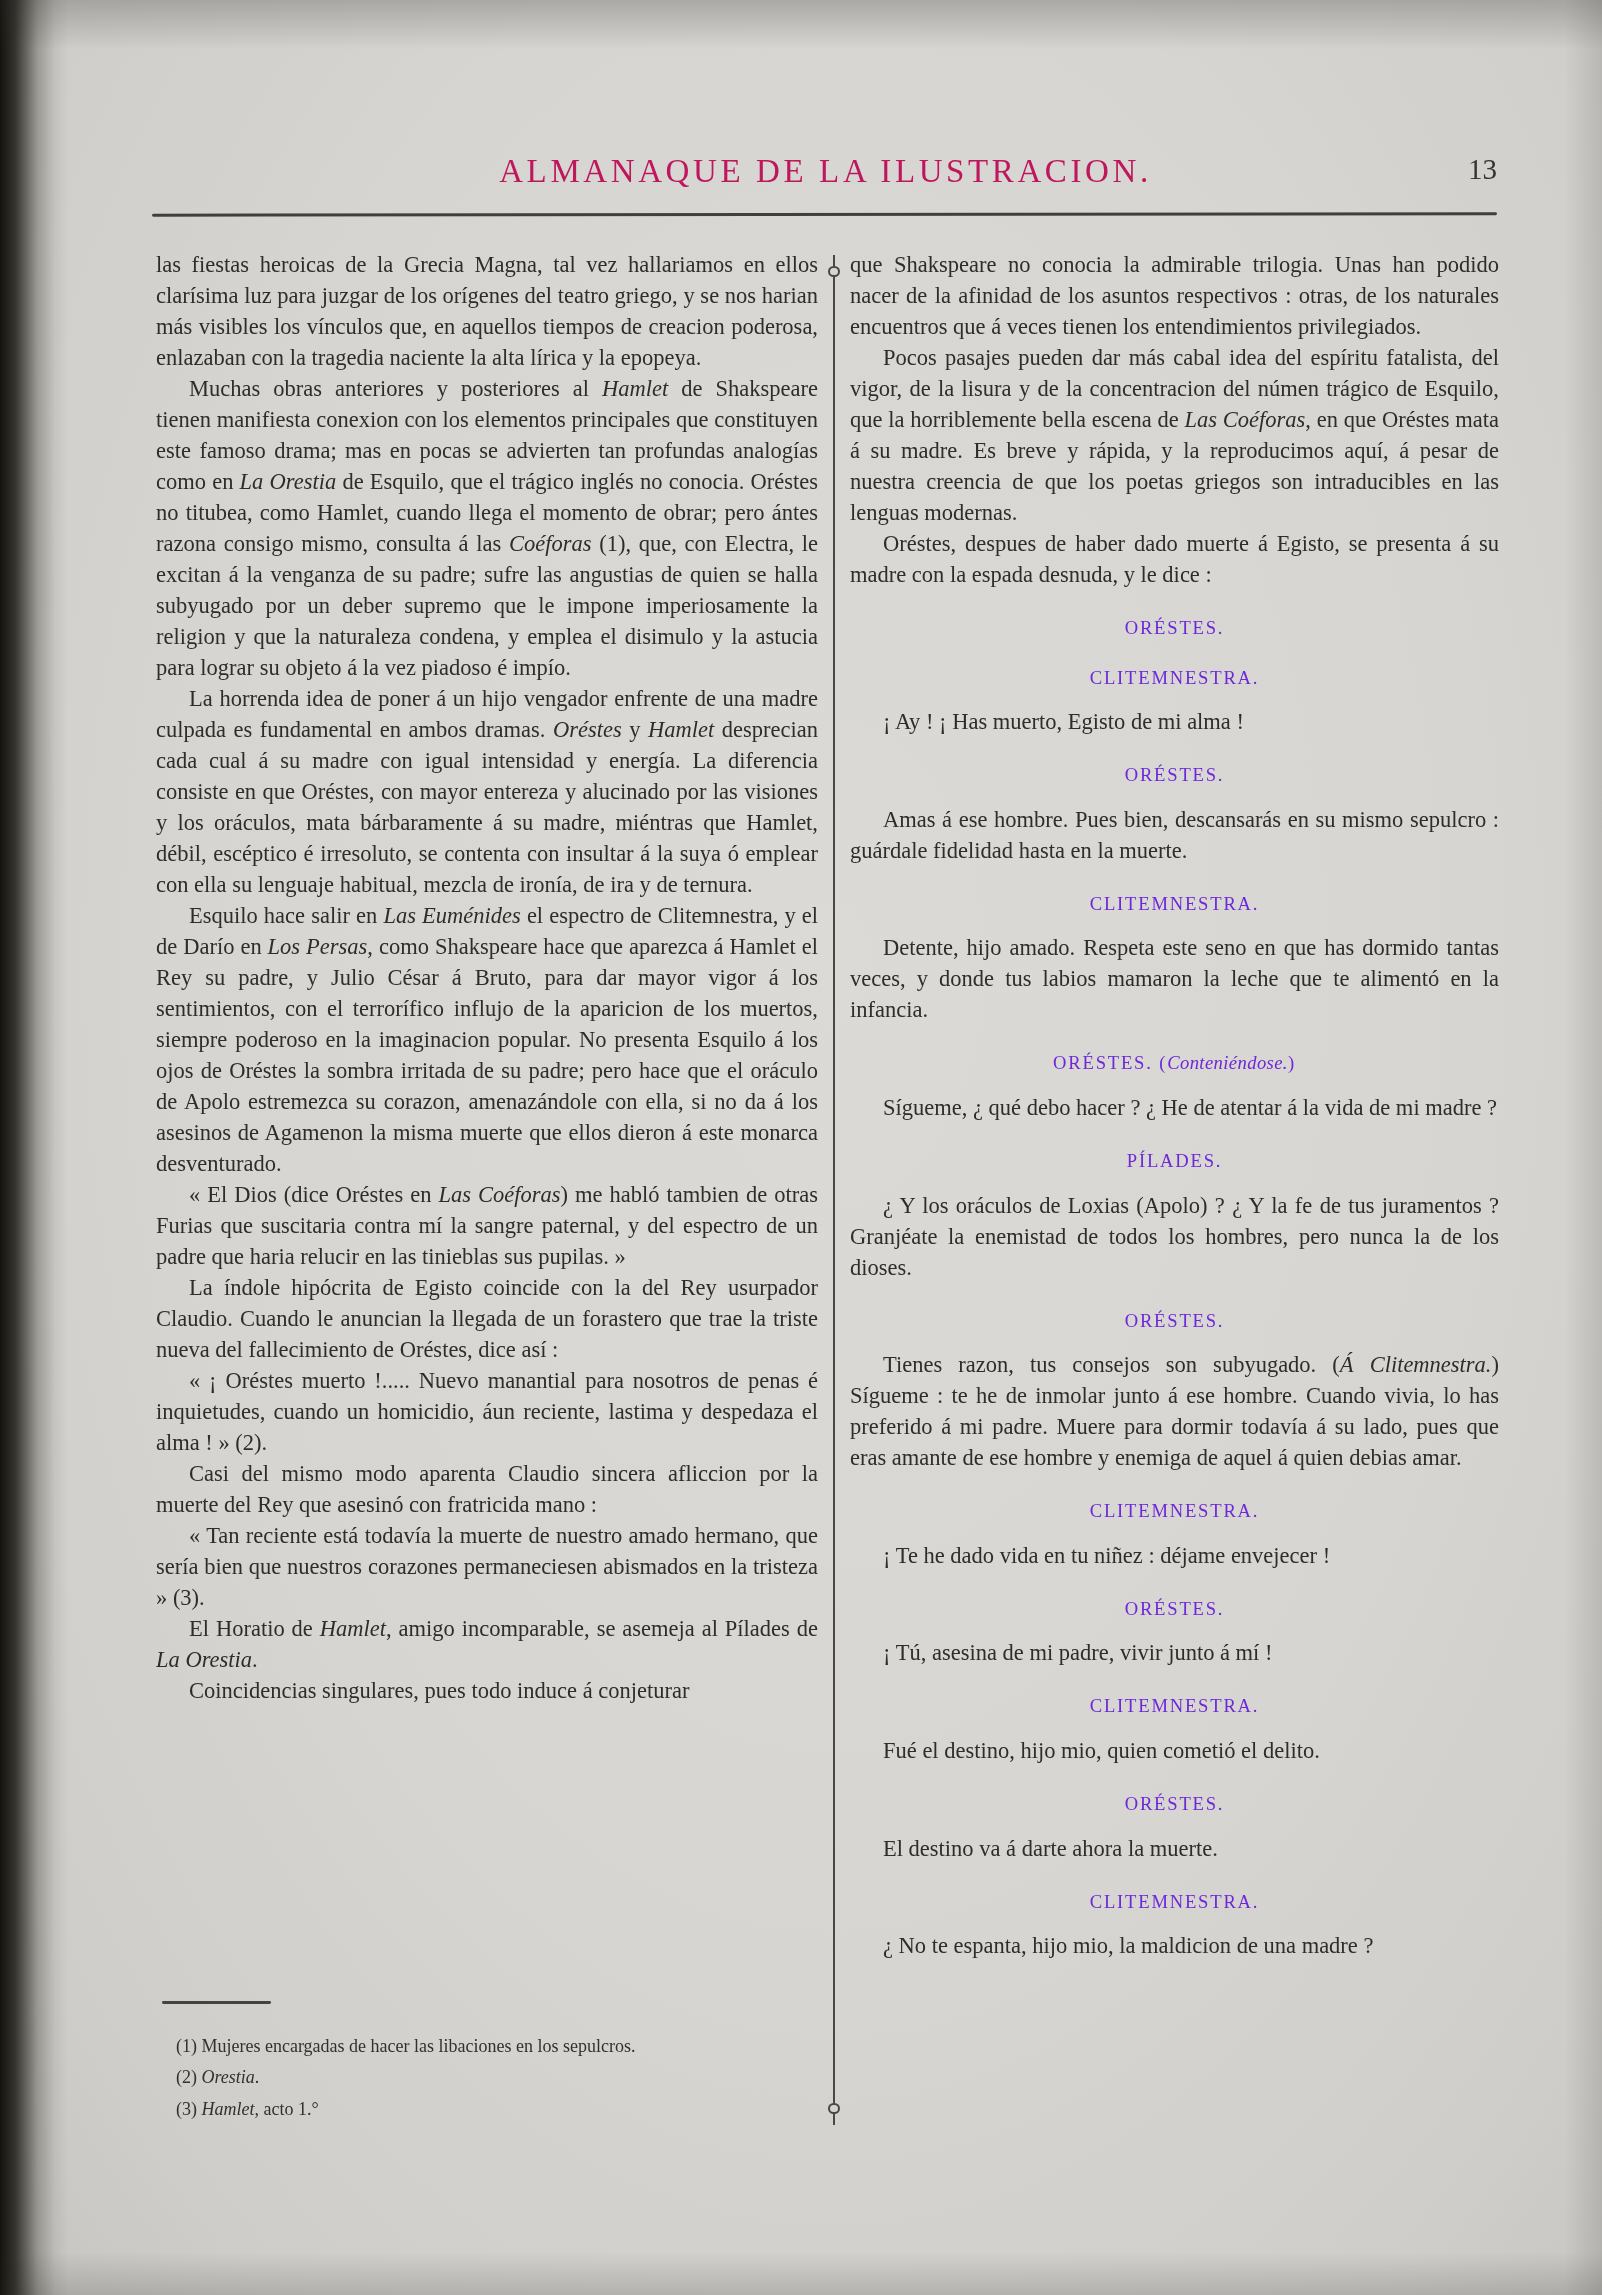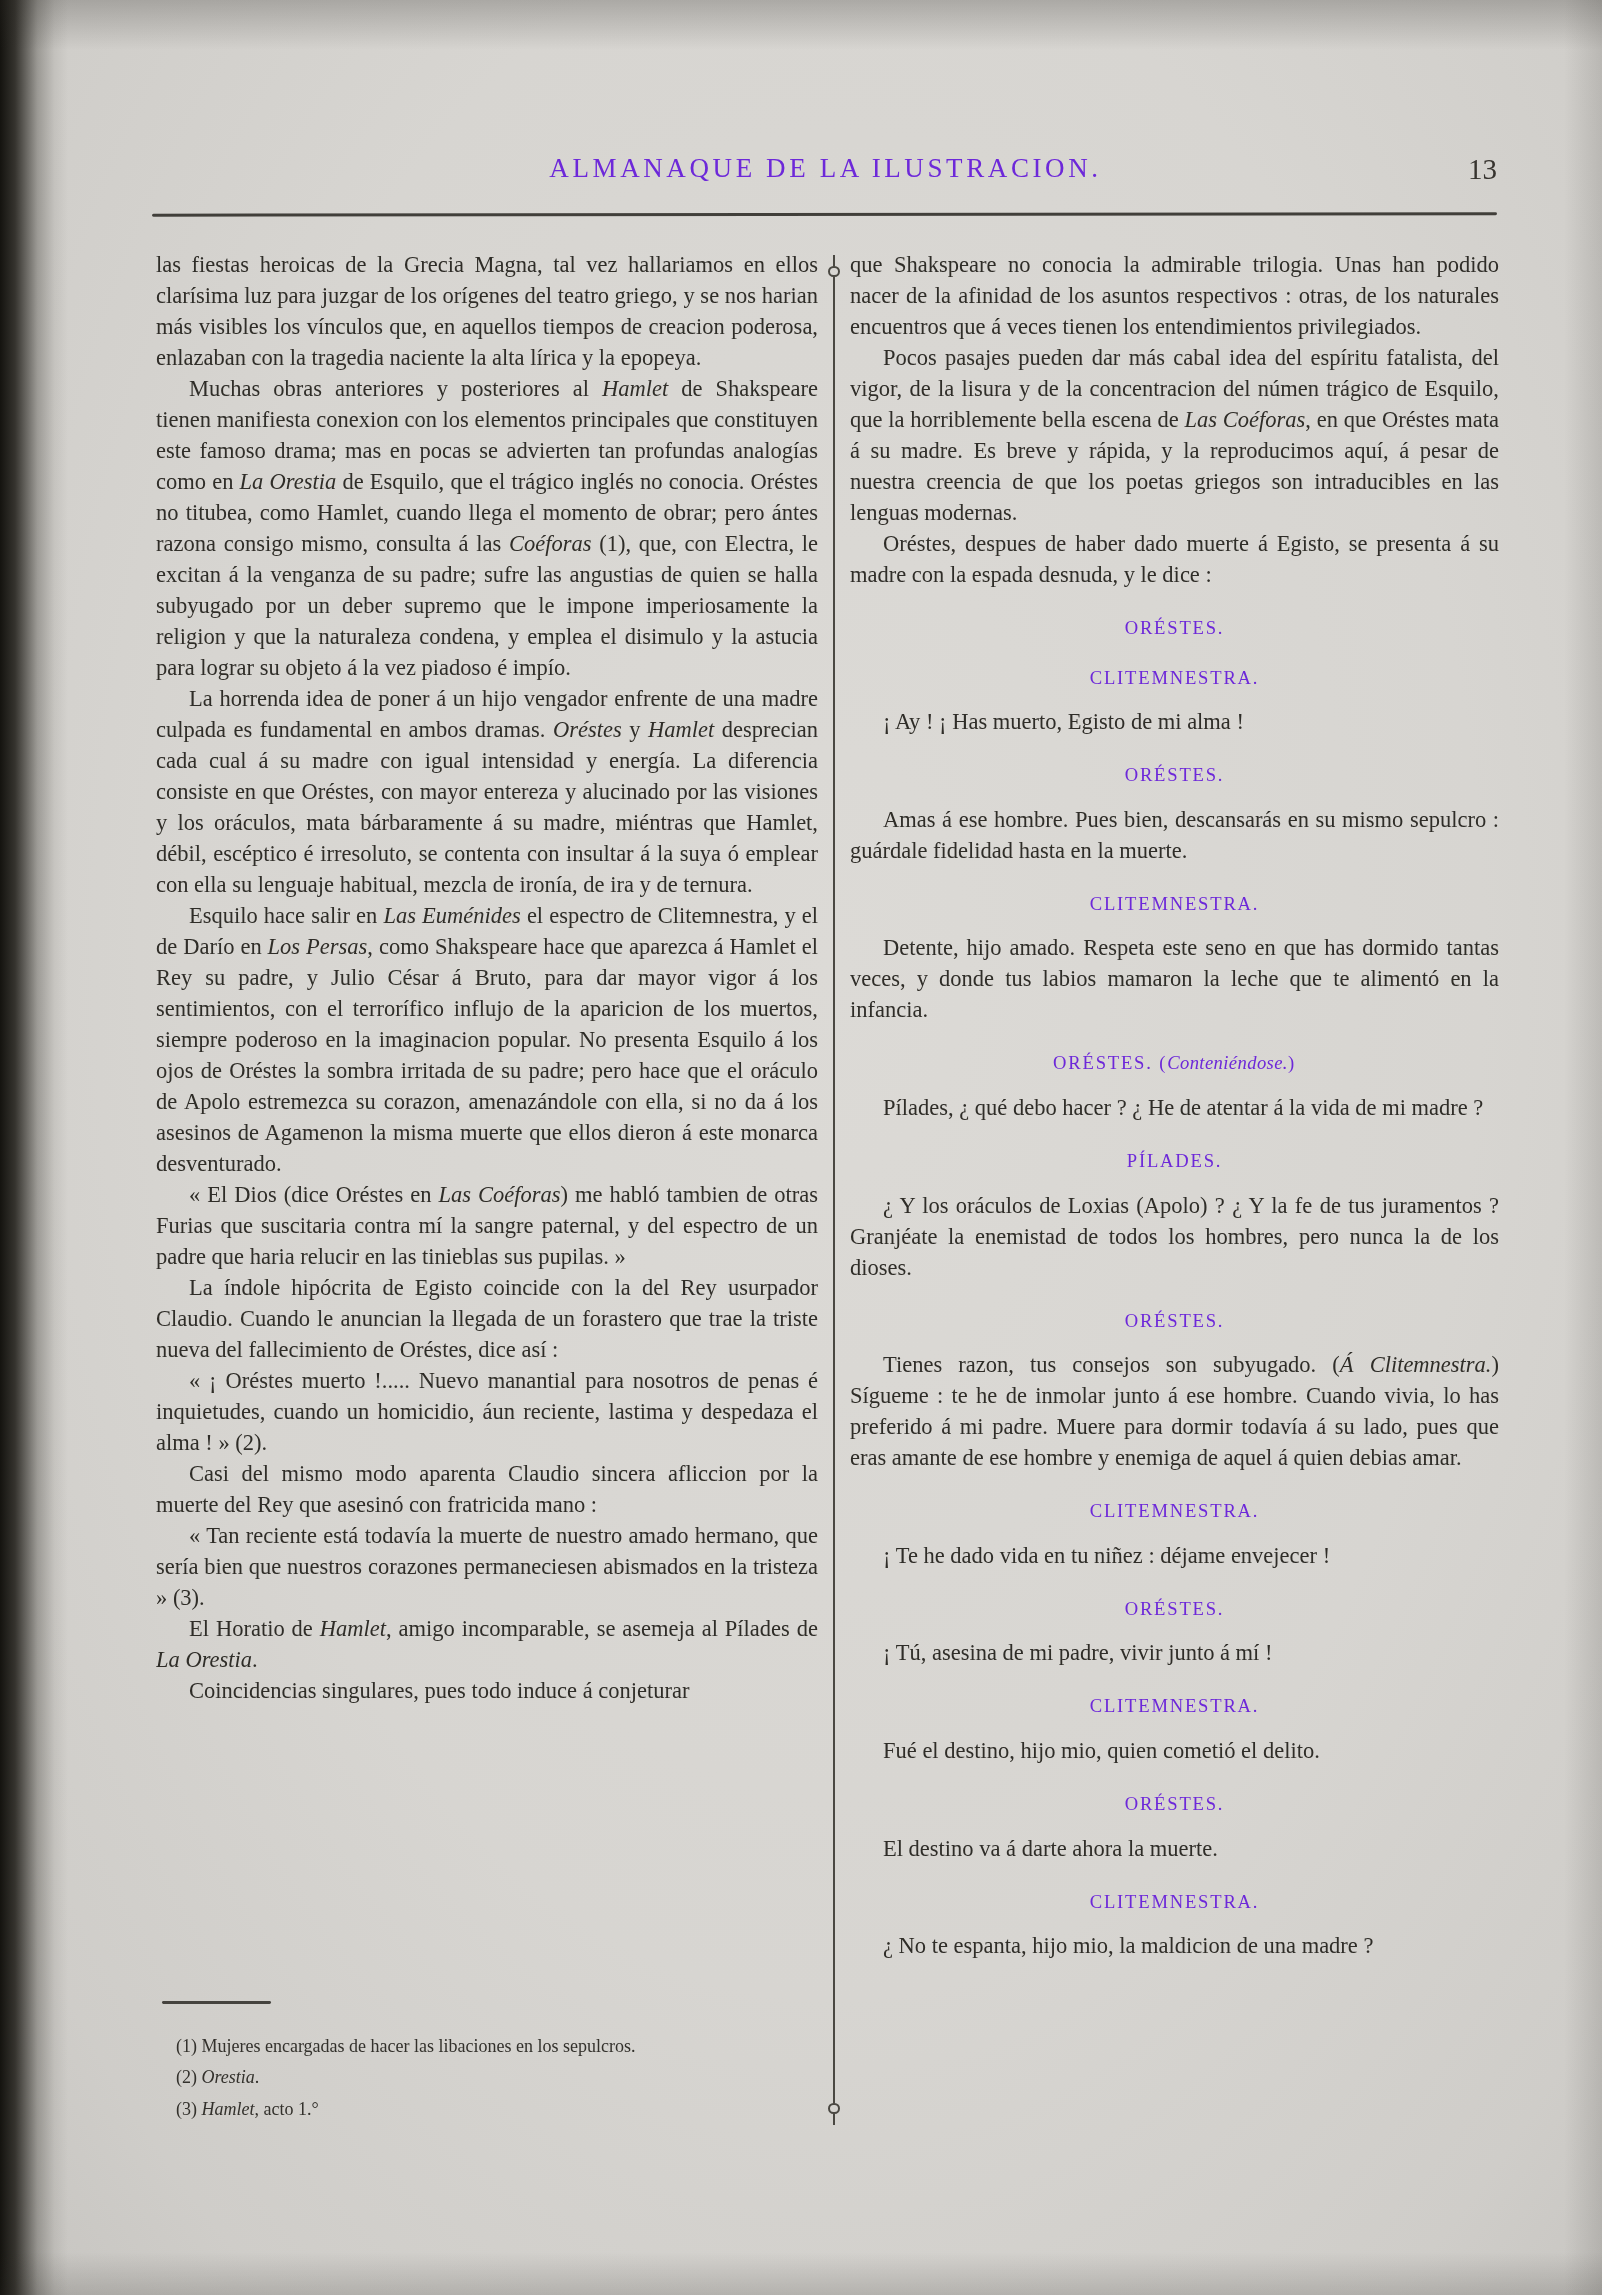--- a/index.html
+++ b/index.html
@@ -26,22 +26,22 @@
     position:absolute;left:0;bottom:0;right:0;height:43px;
     background:linear-gradient(to top,rgba(40,38,34,.18),transparent);
   }
   .right-shadow{
     position:absolute;right:0;top:0;bottom:0;width:39px;
     background:linear-gradient(to left,rgba(40,38,34,.14),transparent);
   }
 
   .header-title{
     position:absolute;top:153px;left:154px;width:1343px;
-    text-align:center;font-size:27px;letter-spacing:3.6px;
-    color:#6d28d9;white-space:nowrap;
+    text-align:center;font-size:33px;letter-spacing:3.6px;
+    color:#be185d;white-space:nowrap;
   }
   .page-number{
     position:absolute;top:153px;right:106px;
     font-size:29px;color:#37342f;
   }
   .header-rule{
     position:absolute;top:213px;left:152px;width:1345px;height:2.9px;
     background:#413f3a;border-radius:2.1px;
     transform:rotate(-0.06deg);
   }
@@ -134,21 +134,21 @@
     <p class="body-par indent"><span>Pocos pasajes pueden dar más cabal idea del espíritu fatalista, del vigor, de la lisura y de la concentracion del númen trágico de Esquilo, que la horriblemente bella escena de </span><i>Las Coéforas</i><span>, en que Oréstes mata á su madre. Es breve y rápida, y la reproducimos aquí, á pesar de nuestra creencia de que los poetas griegos son intraducibles en las lenguas modernas.</span></p>
     <p class="body-par indent"><span>Oréstes, despues de haber dado muerte á Egisto, se presenta á su madre con la espada desnuda, y le dice :</span></p>
     <div class="speaker"><span>ORÉSTES.</span></div>
     <div class="speaker"><span>CLITEMNESTRA.</span></div>
     <p class="body-par indent"><span>¡ Ay ! ¡ Has muerto, Egisto de mi alma !</span></p>
     <div class="speaker"><span>ORÉSTES.</span></div>
     <p class="body-par indent"><span>Amas á ese hombre. Pues bien, descansarás en su mismo sepulcro : guárdale fidelidad hasta en la muerte.</span></p>
     <div class="speaker"><span>CLITEMNESTRA.</span></div>
     <p class="body-par indent"><span>Detente, hijo amado. Respeta este seno en que has dormido tantas veces, y donde tus labios mamaron la leche que te alimentó en la infancia.</span></p>
     <div class="speaker"><span>ORÉSTES. (</span><i>Conteniéndose.</i><span>)</span></div>
-    <p class="body-par indent"><span>Pílades, ¿ qué debo hacer ? ¿ He de atentar á la vida de mi madre ?</span></p>
+    <p class="body-par indent"><span>Sígueme, ¿ qué debo hacer ? ¿ He de atentar á la vida de mi madre ?</span></p>
     <div class="speaker"><span>PÍLADES.</span></div>
     <p class="body-par indent"><span>¿ Y los oráculos de Loxias (Apolo) ? ¿ Y la fe de tus juramentos ? Granjéate la enemistad de todos los hombres, pero nunca la de los dioses.</span></p>
     <div class="speaker"><span>ORÉSTES.</span></div>
     <p class="body-par indent"><span>Tienes razon, tus consejos son subyugado. (</span><i>Á Clitemnestra.</i><span>) Sígueme : te he de inmolar junto á ese hombre. Cuando vivia, lo has preferido á mi padre. Muere para dormir todavía á su lado, pues que eras amante de ese hombre y enemiga de aquel á quien debias amar.</span></p>
     <div class="speaker"><span>CLITEMNESTRA.</span></div>
     <p class="body-par indent"><span>¡ Te he dado vida en tu niñez : déjame envejecer !</span></p>
     <div class="speaker"><span>ORÉSTES.</span></div>
     <p class="body-par indent"><span>¡ Tú, asesina de mi padre, vivir junto á mí !</span></p>
     <div class="speaker"><span>CLITEMNESTRA.</span></div>
     <p class="body-par indent"><span>Fué el destino, hijo mio, quien cometió el delito.</span></p>

